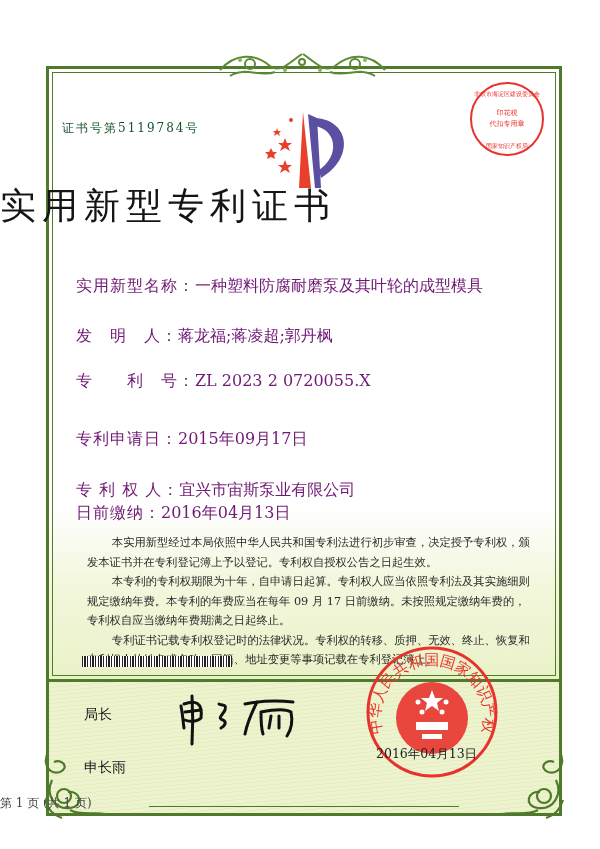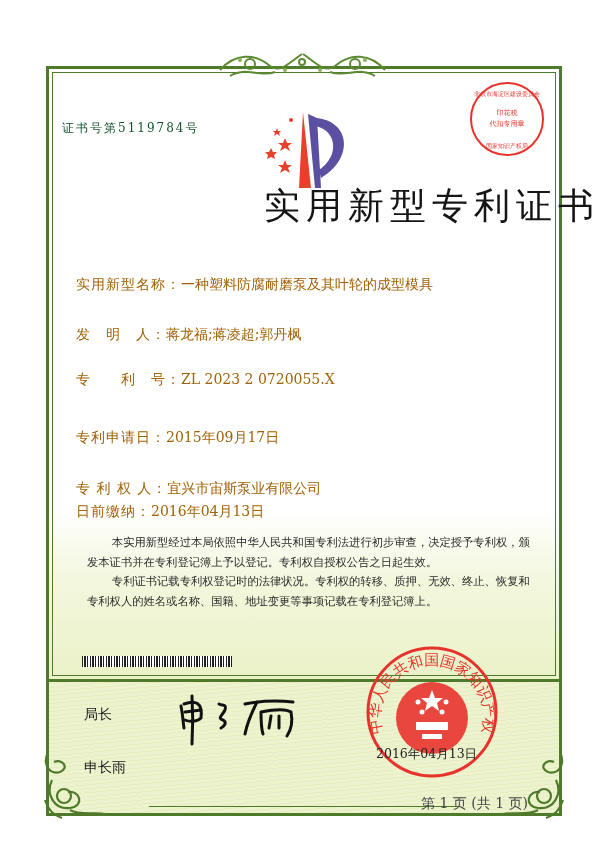--- a/index.html
+++ b/index.html
@@ -18,33 +18,33 @@
     box-sizing:border-box;
   }
   .bottom-inner-line { position:absolute; left:100px; right:100px; bottom:6px; height:1px; background:#4f7a2c; }
   .ornament-top {
     position:absolute; left:215px; top:48px; width:175px; height:34px;
   }
   .ornament-corner { position:absolute; width:70px; height:70px; }
   .cert-number { position:absolute; left:62px; top:120px; font-size:12px; letter-spacing:2px; color:#14532d; }
   .logo { position:absolute; left:255px; top:108px; width:100px; height:85px; }
   .seal-top { position:absolute; left:468px; top:80px; width:78px; height:78px; }
-  .title { position:absolute; left:0; width:600px; top:182px; text-align:right;
+  .title { position:absolute; left:0; width:600px; top:182px; text-align:left;
            font-family:"DejaVu Sans", "Liberation Sans", sans-serif; font-size:36px; letter-spacing:6px; color:#151515; }
-  .field { position:absolute; left:76px; font-size:14px; color:#a16207; white-space:nowrap; }
+  .field { position:absolute; left:76px; font-size:16px; color:#701a75; white-space:nowrap; }
   .field .label { letter-spacing:1px; }
   .body-text { position:absolute; left:76px; width:446px; font-size:11.3px; line-height:19.5px; color:#2a2a2a;margin-left:11px; }
   .body-text p { margin:0; text-indent:2.2em; }
   .barcode { position:absolute; left:82px; top:656px; width:150px; height:11px;
     background: repeating-linear-gradient(90deg, #222 0px, #222 1px, #fff 1px, #fff 2px, #222 2px, #222 4px, #fff 4px, #fff 5px, #222 5px, #222 6px, #fff 6px, #fff 8px); }
   .director-title, .director-name { position:absolute; left:84px; font-family:"DejaVu Sans","Liberation Sans",sans-serif; font-size:14px; color:#1a1a1a; }
   .signature { position:absolute; left:175px; top:688px; width:130px; height:58px; }
   .seal-bottom { position:absolute; left:362px; top:642px; width:140px; height:140px; }
   .seal-date { position:absolute; left:376px; top:746px; font-size:12.5px; color:#222; }
-  .page-num { position:absolute; left:0; width:528px; text-align:right; top:795px; font-size:14px; color:#444; }
+  .page-num { position:absolute; left:0; width:528px; text-align:left; top:795px; font-size:12px; color:#444; }
 </style>
 </head>
 <body>
 
 <div class="lower-bg">
   <div class="bottom-inner-line"></div>
 </div>
 
 <div class="cert"></div>
 
@@ -124,20 +124,21 @@
 </div>
 <div class="field" style="top:480px">
   <span class="label">专 利 权 人：</span><span>宜兴市宙斯泵业有限公司</span>
 </div>
 <div class="field" style="top:503px">
   <span class="label">日前缴纳：</span><span>2016年04月13日</span>
 </div>
 
 <div class="body-text" style="top:533px">
   <p>本实用新型经过本局依照中华人民共和国专利法进行初步审查，决定授予专利权，颁发本证书并在专利登记簿上予以登记。专利权自授权公告之日起生效。</p>
+  <p>本专利的专利权期限为十年，自申请日起算。专利权人应当依照专利法及其实施细则规定缴纳年费。本专利的年费应当在每年 09 月 17 日前缴纳。未按照规定缴纳年费的，专利权自应当缴纳年费期满之日起终止。</p>
   <p>专利证书记载专利权登记时的法律状况。专利权的转移、质押、无效、终止、恢复和专利权人的姓名或名称、国籍、地址变更等事项记载在专利登记簿上。</p>
 </div>
 
 <div class="barcode"></div>
 
 <div class="director-title" style="top:706px">局长</div>
 <div class="director-name" style="top:759px">申长雨</div>
 
 <svg class="signature" viewBox="0 0 130 58">
   <g fill="none" stroke="#111" stroke-width="3" stroke-linecap="round">

